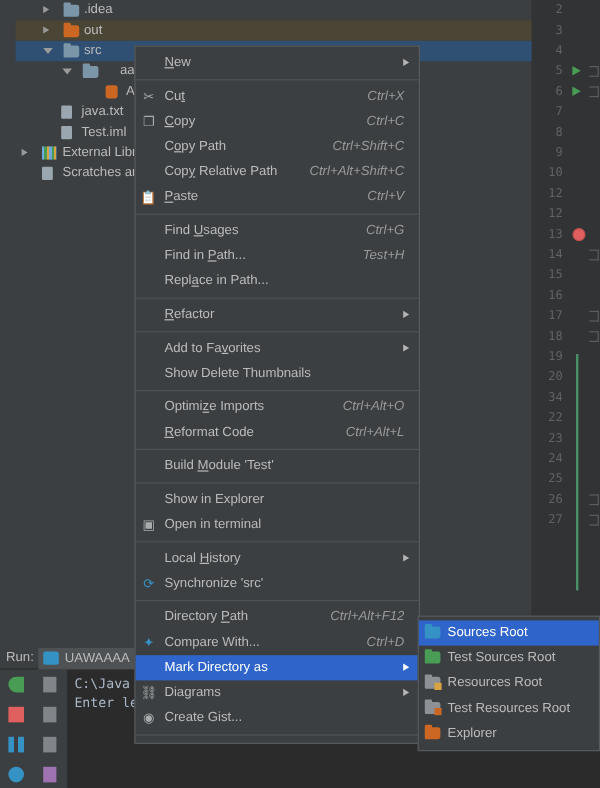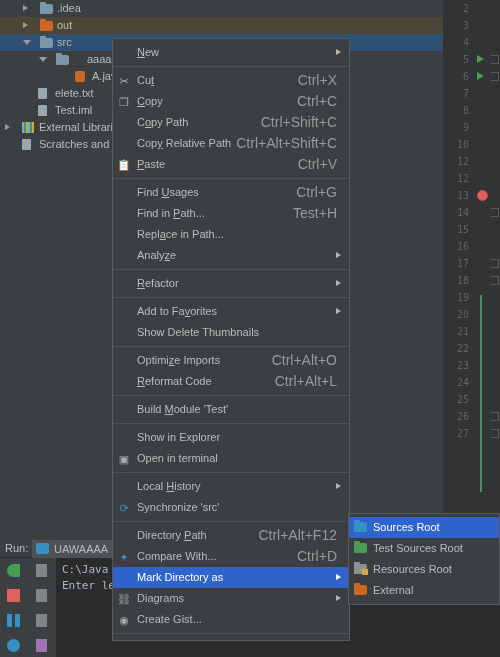--- a/index.html
+++ b/index.html
@@ -31,20 +31,21 @@
   .bpoint { position:absolute; right:12px; top:3px; width:11px;height:11px;
     border-radius:50%; background:#e05f5f; border:1px solid #c05050; }
   .foldmark { position:absolute; right:1px; top:4px; width:8px;height:9px;
     border:1px solid #5a5d5e; border-left:none; }
   #changebar { position:absolute; left:480px; top:295px; width:2px; height:197px;
     background:#4a8f68; }
   
   #project-tree {
     position:absolute; left:0; top:0; width:443px; height:540px;
     background:#3c3f41;
+    padding-left:13px;
   }
   .trow {
     position:relative; height:17px; line-height:17px; white-space:nowrap;
     color:#bbbbbb; font-size:11px;
   }
   .trow.sel { background:#2f4f73; }
   .trow.exc { background:#4b4535; }
   .arrow { position:absolute; width:0;height:0;
     border-left:5px solid #9a9a9a; border-top:3.5px solid transparent;
     border-bottom:3.5px solid transparent; top:5px; }
@@ -74,21 +75,21 @@
   
   #context-menu {
     position:absolute; left:112px; top:38px; width:238px;
     background:#3c3f41; border:1px solid #565a5c;
     padding:3px 0; z-index:50;
   }
   .mi { position:relative; height:21px; line-height:21px; white-space:nowrap;
     color:#bbbbbb; font-size:11px; cursor:default; }
   .mi.hl { background:#2f65ca; color:#ffffff; }
   .mi-label { position:absolute; left:24px; top:0; }
-  .mi-short { position:absolute; right:12px; top:0; color:#999999; font-size:14px; }
+  .mi-short { position:absolute; right:12px; top:0; color:#999999; font-size:11px;font-style:italic; }
   .mi-arrow { position:absolute; right:8px; top:7px; width:0;height:0;
     border-left:5px solid #b4b4b4; border-top:3.5px solid transparent;
     border-bottom:3.5px solid transparent; }
   .mi.hl .mi-arrow { border-left-color:#ffffff; }
   .msep { height:1px; background:#4f5355; margin:3px 0; }
   .mi-icon { position:absolute; left:4px; top:4px; width:14px; height:14px; }
   u { text-decoration:underline; }
   
   #submenu { position:absolute; left:348px; top:513px; width:152px;
     background:#3c3f41; border:1px solid #565a5c; padding:3px 0; z-index:60; }
@@ -115,21 +116,21 @@
       <div class="gline">12</div>
       <div class="gline">12</div>
       <div class="gline">13<span class="bpoint"></span></div>
       <div class="gline">14<span class="foldmark"></span></div>
       <div class="gline">15</div>
       <div class="gline">16</div>
       <div class="gline">17<span class="foldmark"></span></div>
       <div class="gline">18<span class="foldmark"></span></div>
       <div class="gline">19</div>
       <div class="gline">20</div>
-      <div class="gline">21</div>
+      <div class="gline">34</div>
       <div class="gline">22</div>
       <div class="gline">23</div>
       <div class="gline">24</div>
       <div class="gline">25</div>
       <div class="gline">26<span class="foldmark"></span></div>
       <div class="gline">27<span class="foldmark"></span></div>
     </div>
   <div id="changebar"></div>
 </div>
 
@@ -153,21 +154,21 @@
       <span class="arrow down" style="left: 39px;"></span>
       <span class="fold" style="background: rgb(122, 150, 168); left: 56px;"></span>
       <span class="lbl" style="left: 87px;">aaaa</span>
     </div>
     <div class="trow">
       <span style="position: absolute; top: 3px; left: 75px; width: 10px; height: 11px; background: rgb(204, 103, 35); border-radius: 2px;"></span>
       <span class="lbl" style="left: 92px;">A.java</span>
     </div>
     <div class="trow">
       <span class="fileicon" style="left: 38px; background: rgb(154, 167, 176);"></span>
-      <span class="lbl" style="left: 55px;">elete.txt</span>
+      <span class="lbl" style="left: 55px;">java.txt</span>
     </div>
     <div class="trow">
       <span class="fileicon" style="left: 38px; background: rgb(154, 167, 176);"></span>
       <span class="lbl" style="left: 55px;">Test.iml</span>
     </div>
     <div class="trow">
       <span class="arrow" style="left: 5px;"></span>
       <span style="position: absolute; top: 3px; height: 11px; width: 12px; left: 22px; background: repeating-linear-gradient(90deg, rgb(111, 168, 220) 0px, rgb(111, 168, 220) 2px, rgb(73, 156, 84) 2px, rgb(73, 156, 84) 4px, rgb(217, 163, 67) 4px, rgb(217, 163, 67) 6px);"></span>
       <span class="lbl" style="left: 39px;">External Libraries</span>
     </div>
@@ -253,24 +254,20 @@
       <span class="mi-label">Find <u>U</u>sages</span>
       <span class="mi-short">Ctrl+G</span>
     </div>
     <div class="mi">
       <span class="mi-label">Find in <u>P</u>ath...</span>
       <span class="mi-short">Test+H</span>
     </div>
     <div class="mi">
       <span class="mi-label">Repl<u>a</u>ce in Path...</span>
     </div>
-    <div class="mi">
-      <span class="mi-label">Analy<u>z</u>e</span>
-      <span class="mi-arrow"></span>
-    </div>
     <div class="msep"></div>
     <div class="mi">
       <span class="mi-label"><u>R</u>efactor</span>
       <span class="mi-arrow"></span>
     </div>
     <div class="msep"></div>
     <div class="mi">
       <span class="mi-label">Add to Fa<u>v</u>orites</span>
       <span class="mi-arrow"></span>
     </div>
@@ -342,16 +339,22 @@
       <span class="sfold" style="background: rgb(73, 156, 84);"></span>
       <span class="mi-label">Test Sources Root</span>
     </div>
     <div class="mi">
       <span class="sfold" style="background: rgb(141, 145, 150);">
         <span class="badge" style="background: rgb(217, 163, 67);"></span>
       </span>
       <span class="mi-label">Resources Root</span>
     </div>
     <div class="mi">
+      <span class="sfold" style="background: rgb(141, 145, 150);">
+        <span class="badge" style="background: rgb(204, 103, 35);"></span>
+      </span>
+      <span class="mi-label">Test Resources Root</span>
+    </div>
+    <div class="mi">
       <span class="sfold" style="background: rgb(204, 103, 35);"></span>
-      <span class="mi-label">External</span>
+      <span class="mi-label">Explorer</span>
     </div>
   </div>
 
 </body></html>

